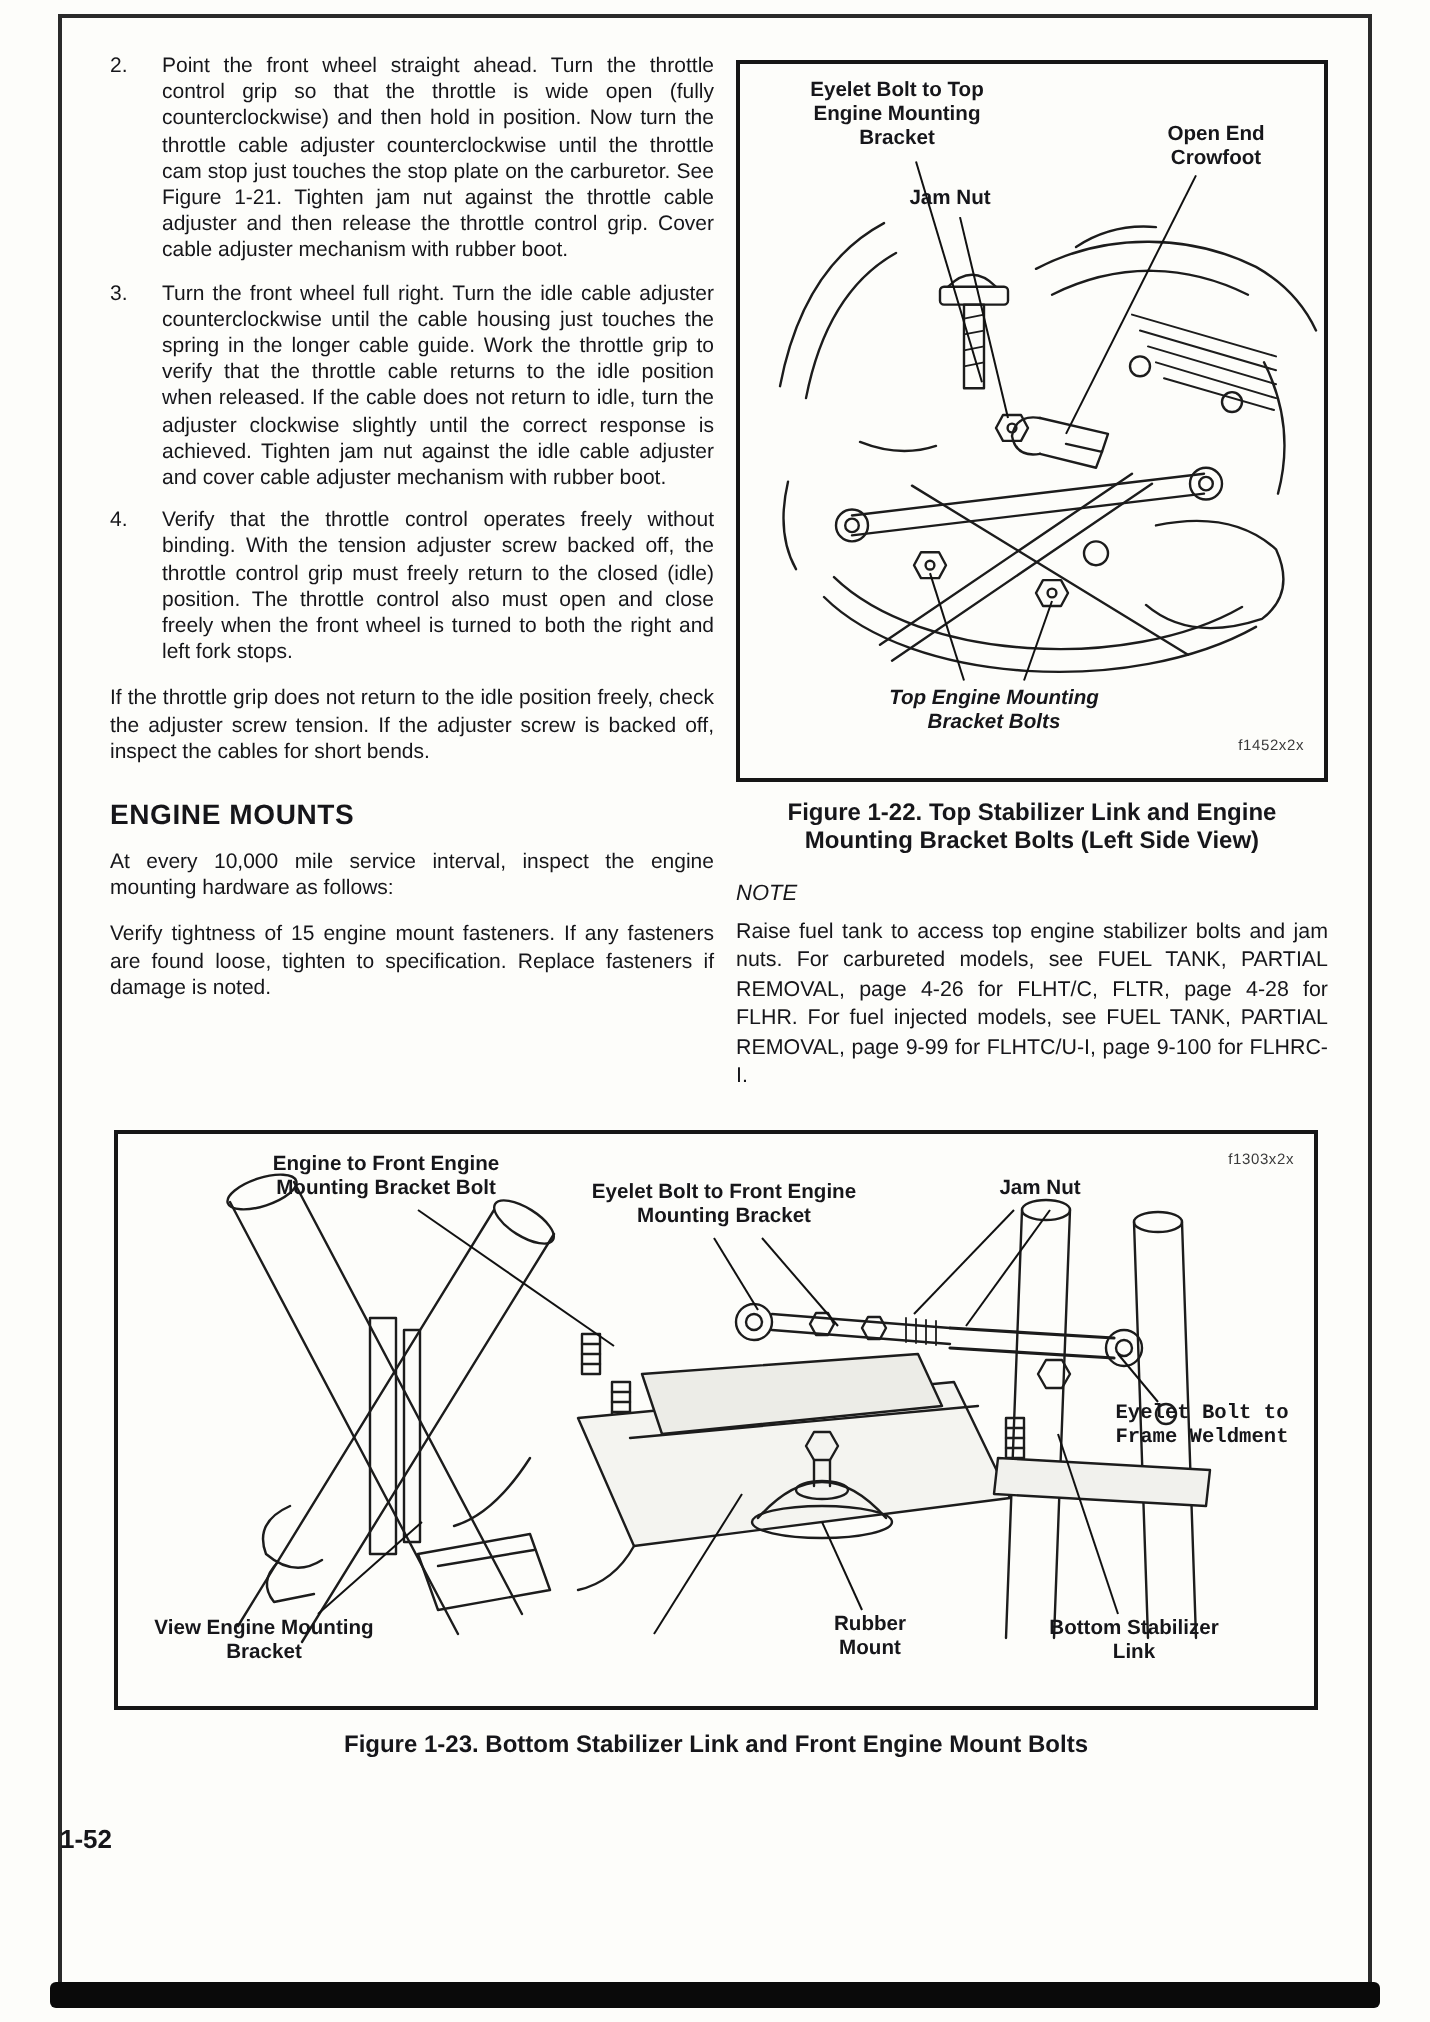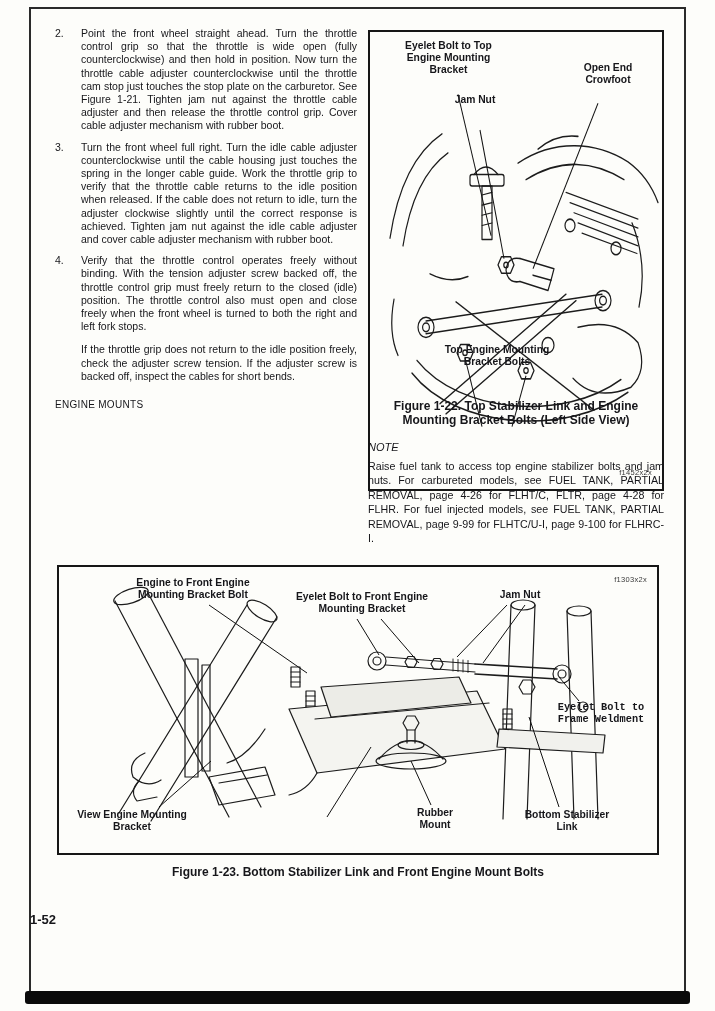--- a/index.html
+++ b/index.html
@@ -13,26 +13,26 @@
   .frame-top  { position:absolute; left:29px;  top:7px;  width:657px; height:2px;  background:#2a2a2a; }
   .frame-left { position:absolute; left:29px;  top:7px;  width:2px;   height:985px; background:#2a2a2a; }
   .frame-right{ position:absolute; left:684px; top:7px;  width:2px;   height:985px; background:#2a2a2a; }
   .bottom-bar { position:absolute; left:25px;  top:991px; width:665px; height:13px; background:#0a0a0a; border-radius:3px; }
 
   .left-col { position:absolute; left:55px; top:27px; width:302px; }
   .list-item { display:flex; margin-bottom:8px; }
   .list-item .num { flex:none; width:18px; font-size:10.5px; line-height:13.2px; }
   .list-item .gap { flex:none; width:8px; }
   .txt { font-size:10.5px; line-height:13.2px; text-align:justify; }
-  .closing { margin-left:26px; margin-top:10px; }
-  .section-heading { font-size:10px; font-weight:normal; letter-spacing:.3px; margin-top:16px; margin-bottom:10px; }
+  .closing { margin-top:10px; }
+  .section-heading { font-size:14px; font-weight:bold; letter-spacing:.3px; margin-top:16px; margin-bottom:10px; }
   .para { margin-bottom:10px; }
 
   .figbox { position:absolute; border:2px solid #161616; background:#fdfdfa; }
-  .fig22 { left:368px; top:30px;  width:296px; height:461px; }
+  .fig22 { left:368px; top:30px;  width:296px; height:361px; }
   .fig23 { left:57px;  top:565px; width:602px; height:290px; }
   .figbox svg { position:absolute; left:0; top:0; width:100%; height:100%; }
   .lbl { position:absolute; font-weight:bold; font-size:10.3px; line-height:12px; text-align:center; }
   .figcode { position:absolute; font-size:7.5px; color:#3a3a3a; letter-spacing:.3px; }
 
   .caption { position:absolute; font-weight:bold; font-size:12px; line-height:13.5px; text-align:center; }
   .cap22 { left:368px; top:400px; width:296px; }
   .cap23 { left:57px;  top:866px; width:602px; }
 
   .note-head { position:absolute; left:368px; top:441px; width:296px; text-align:left; font-style:italic; font-size:11px; }
@@ -67,20 +67,22 @@
     <div class="list-item">
       <span class="num">4.</span>
       <span class="gap"></span>
       <p class="txt">Verify that the throttle control operates freely without binding. With the tension adjuster screw backed off, the throttle control grip must freely return to the closed (idle) position. The throttle control also must open and close freely when the front wheel is turned to both the right and left fork stops.</p>
     </div>
 
     <p class="txt closing">If the throttle grip does not return to the idle position freely, check the adjuster screw tension. If the adjuster screw is backed off, inspect the cables for short bends.</p>
 
     <h1 class="section-heading">ENGINE MOUNTS</h1>
 
+    <p class="txt para">At every 10,000 mile service interval, inspect the engine mounting hardware as follows:</p>
+    <p class="txt para">Verify tightness of 15 engine mount fasteners. If any fasteners are found loose, tighten to specification. Replace fasteners if damage is noted.</p>
   </div>
 
   <div class="figbox fig22">
     <svg viewBox="0 0 292 359" preserveAspectRatio="none">
       <g fill="none" stroke="#1c1c1c" stroke-width="1.2" stroke-linecap="round" stroke-linejoin="round">
         <path d="M20 162 C 28 120 46 94 72 80"></path>
         <path d="M33 168 C 40 132 55 108 78 95"></path>
         <path d="M24 210 q-6 26 4 44"></path>
         <path d="M148 103 C 184 84 226 86 258 102 C 272 110 282 121 288 134"></path>
         <path d="M156 116 C 190 99 224 101 254 116"></path>
@@ -132,21 +134,21 @@
         <line x1="88" y1="49" x2="121" y2="160"></line>
         <line x1="228" y1="56" x2="163" y2="186"></line>
         <line x1="110" y1="77" x2="134" y2="178"></line>
         <line x1="112" y1="310" x2="95" y2="256"></line>
         <line x1="142" y1="310" x2="156" y2="270"></line>
       </g>
     </svg>
     <div class="lbl" style="left:26px; top:8px; width:105px;">Eyelet Bolt to Top Engine Mounting Bracket</div>
     <div class="lbl" style="left:198px; top:30px; width:80px;">Open End Crowfoot</div>
     <div class="lbl" style="left:72px; top:62px; width:66px;">Jam Nut</div>
-    <div class="lbl" style="left:58px; top:312px; width:138px;">Top Engine Mounting Bracket Bolts</div>
+    <div class="lbl" style="left:58px; top:312px; width:138px;font-style:italic;">Top Engine Mounting Bracket Bolts</div>
     <div class="figcode" style="right:10px; bottom:12px;">f1452x2x</div>
   </div>
   <div class="caption cap22">Figure 1-22. Top Stabilizer Link and Engine Mounting Bracket Bolts (Left Side View)</div>
 
   <div class="note-head">NOTE</div>
   <p class="note-body">Raise fuel tank to access top engine stabilizer bolts and jam nuts. For carbureted models, see FUEL TANK, PARTIAL REMOVAL, page 4-26 for FLHT/C, FLTR, page 4-28 for FLHR. For fuel injected models, see FUEL TANK, PARTIAL REMOVAL, page 9-99 for FLHTC/U-I, page 9-100 for FLHRC-I.</p>
 
   <div class="figbox fig23">
     <svg viewBox="0 0 598 286" preserveAspectRatio="none">
       <g fill="none" stroke="#1c1c1c" stroke-width="1.2" stroke-linecap="round" stroke-linejoin="round">

